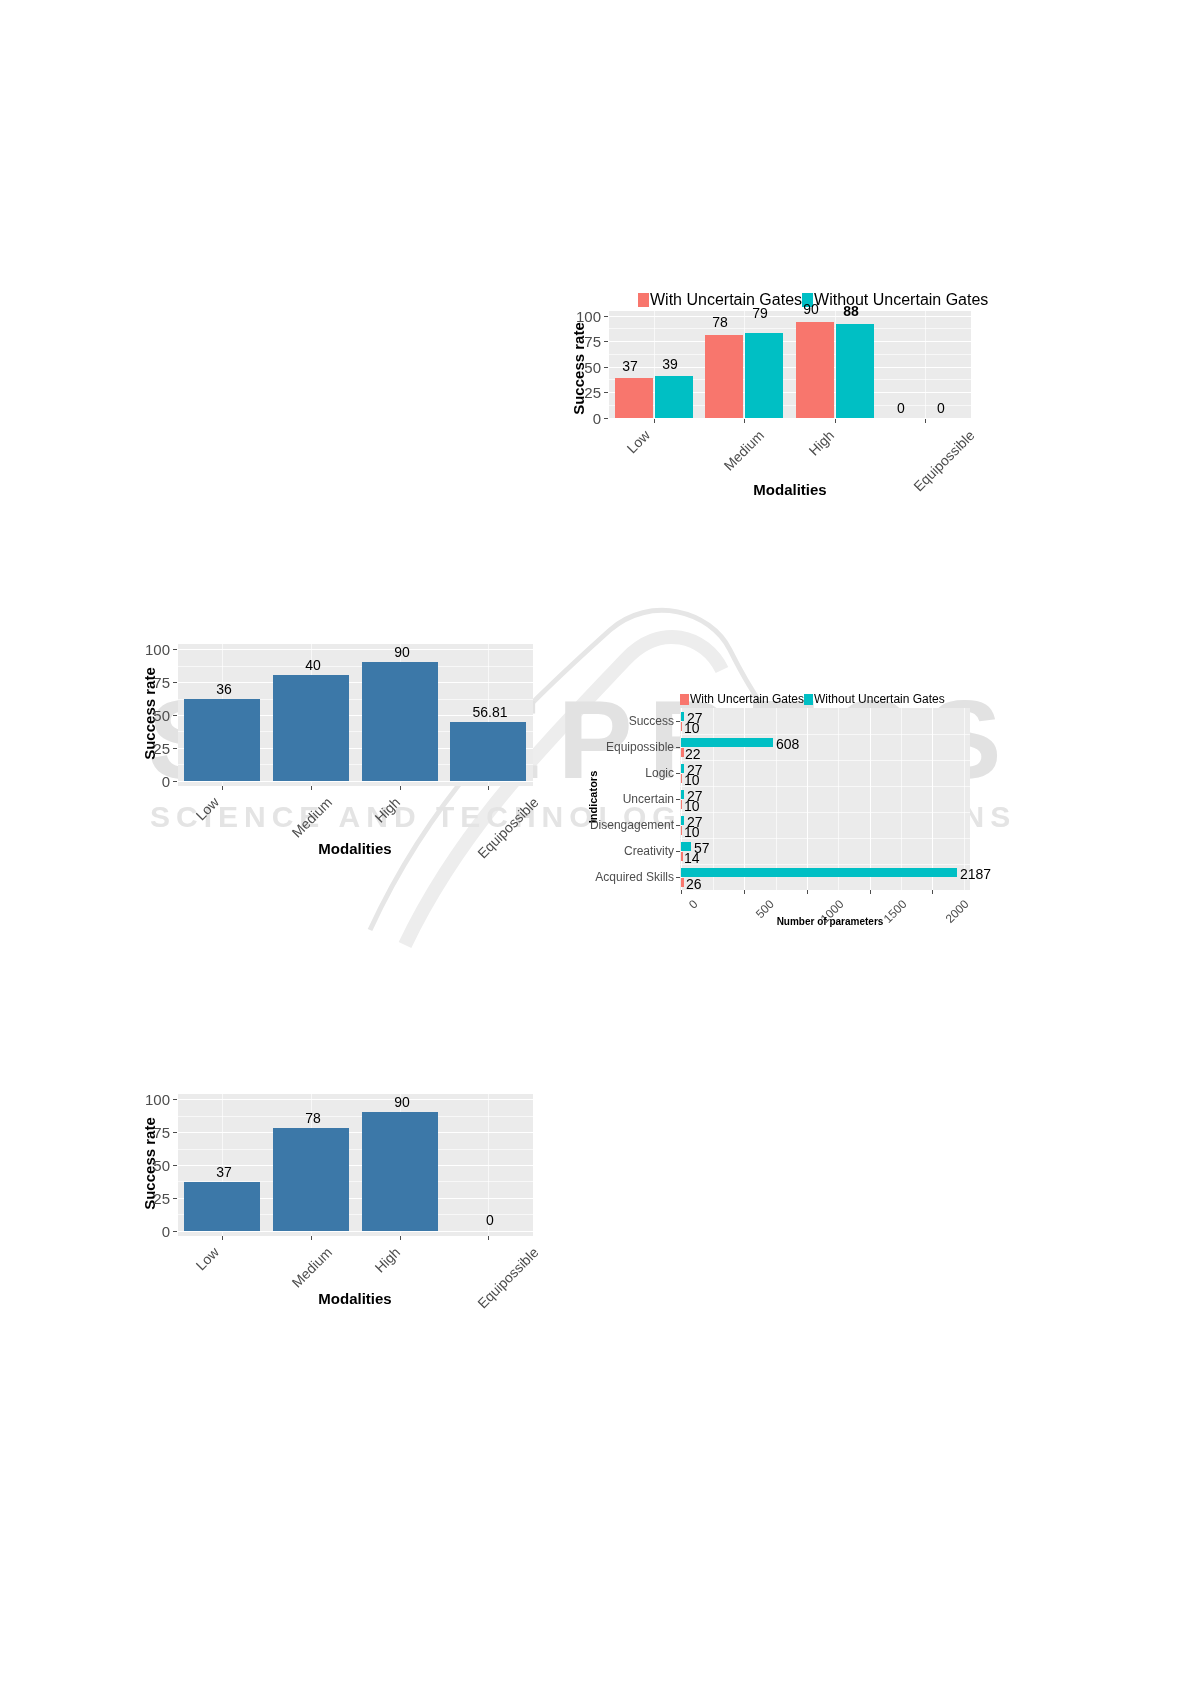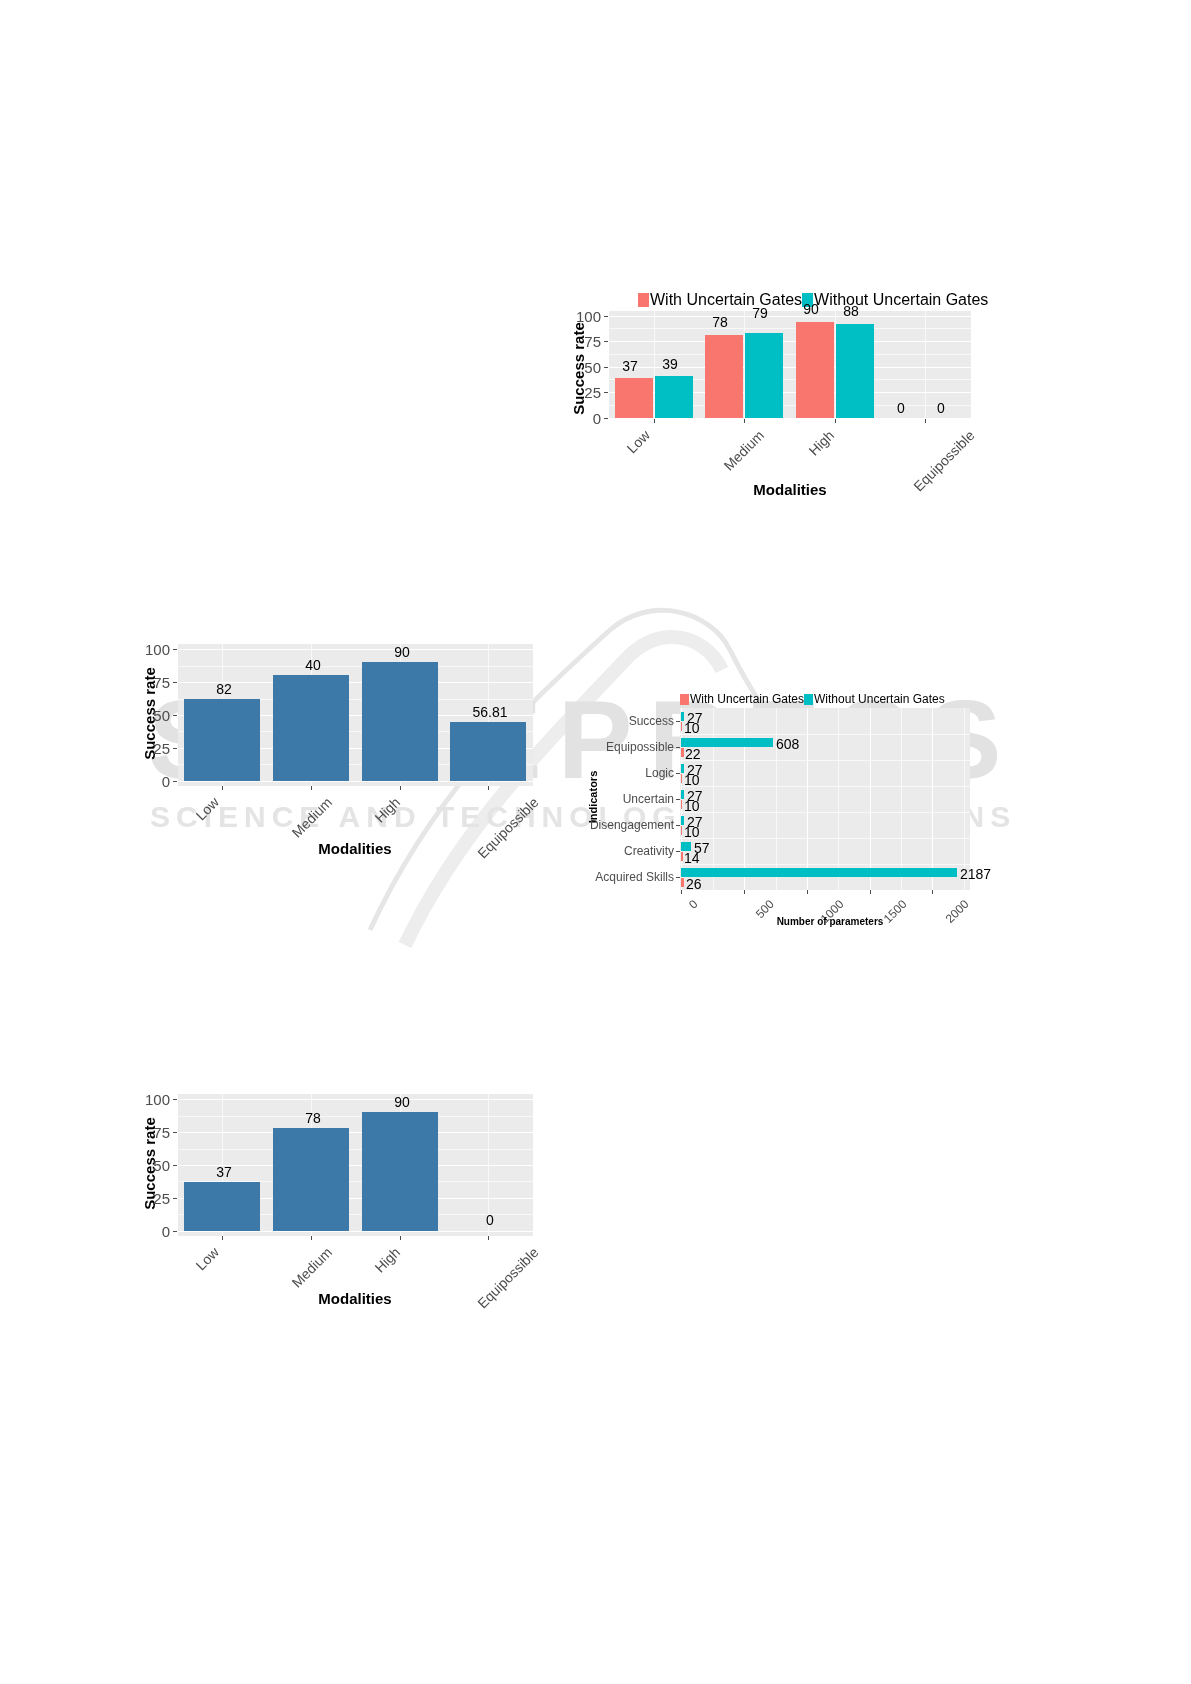--- a/index.html
+++ b/index.html
@@ -106,21 +106,21 @@
 
     <div class="bar" style="left:187px;top:10.7px;width:38px;height:96.3px;background:#F8766D;"></div>
     <div class="bar" style="left:227px;top:12.8px;width:38px;height:94.2px;background:#00BFC4;"></div>
   </div>
 
   <div class="blabel" style="left:50px;top:73px;width:40px;">37</div>
   <div class="blabel" style="left:90px;top:71px;width:40px;">39</div>
   <div class="blabel" style="left:140px;top:29px;width:40px;">78</div>
   <div class="blabel" style="left:180px;top:20px;width:40px;">79</div>
   <div class="blabel" style="left:231px;top:16px;width:40px;">90</div>
-  <div class="blabel" style="left:271px;top:18px;width:40px;">88</div>
+  <div class="blabel" style="left:271px;top:18px;width:40px;font-weight:bold;">88</div>
   <div class="blabel" style="left:321px;top:115px;width:40px;">0</div>
   <div class="blabel" style="left:361px;top:115px;width:40px;">0</div>
 
   <div class="tickmark" style="left:94px;top:134px;width:1px;height:4px;"></div>
   <div class="tickmark" style="left:184px;top:134px;width:1px;height:4px;"></div>
   <div class="tickmark" style="left:275px;top:134px;width:1px;height:4px;"></div>
   <div class="tickmark" style="left:365px;top:134px;width:1px;height:4px;"></div>
 
   <div class="xtick-rot" style="left:56px;top:142px;">Low</div>
   <div class="xtick-rot" style="left:146px;top:142px;">Medium</div>
@@ -160,21 +160,21 @@
     <div class="grid-minor" style="left:133px;top:0;width:1px;height:142px;"></div>
     <div class="grid-minor" style="left:222px;top:0;width:1px;height:142px;"></div>
     <div class="grid-minor" style="left:310px;top:0;width:1px;height:142px;"></div>
 
     <div class="bar" style="left:6px;top:55.2px;width:76px;height:81.8px;background:#3C78A8;"></div>
     <div class="bar" style="left:95px;top:31.4px;width:76px;height:105.6px;background:#3C78A8;"></div>
     <div class="bar" style="left:184px;top:18.2px;width:76px;height:118.8px;background:#3C78A8;"></div>
     <div class="bar" style="left:272px;top:78.2px;width:76px;height:58.8px;background:#3C78A8;"></div>
   </div>
 
-  <div class="blabel" style="left:64px;top:51px;width:60px;">82</div>
+  <div class="blabel" style="left:64px;top:51px;width:60px;">36</div>
   <div class="blabel" style="left:153px;top:27px;width:60px;">40</div>
   <div class="blabel" style="left:242px;top:14px;width:60px;">90</div>
   <div class="blabel" style="left:330px;top:74px;width:60px;">56.81</div>
 
   <div class="tickmark" style="left:92px;top:156px;width:1px;height:4px;"></div>
   <div class="tickmark" style="left:181px;top:156px;width:1px;height:4px;"></div>
   <div class="tickmark" style="left:270px;top:156px;width:1px;height:4px;"></div>
   <div class="tickmark" style="left:358px;top:156px;width:1px;height:4px;"></div>
 
   <div class="xtick-rot" style="left:55px;top:164px;">Low</div>

